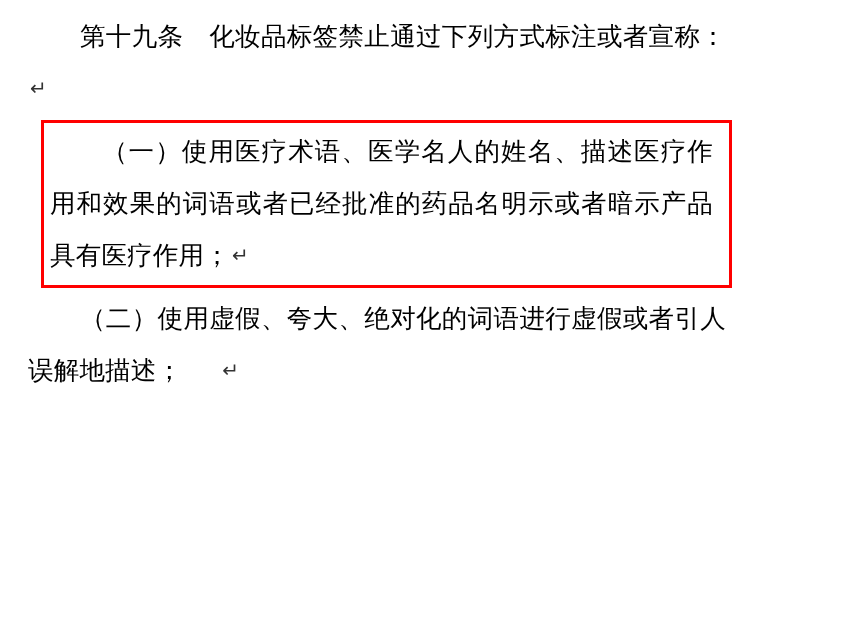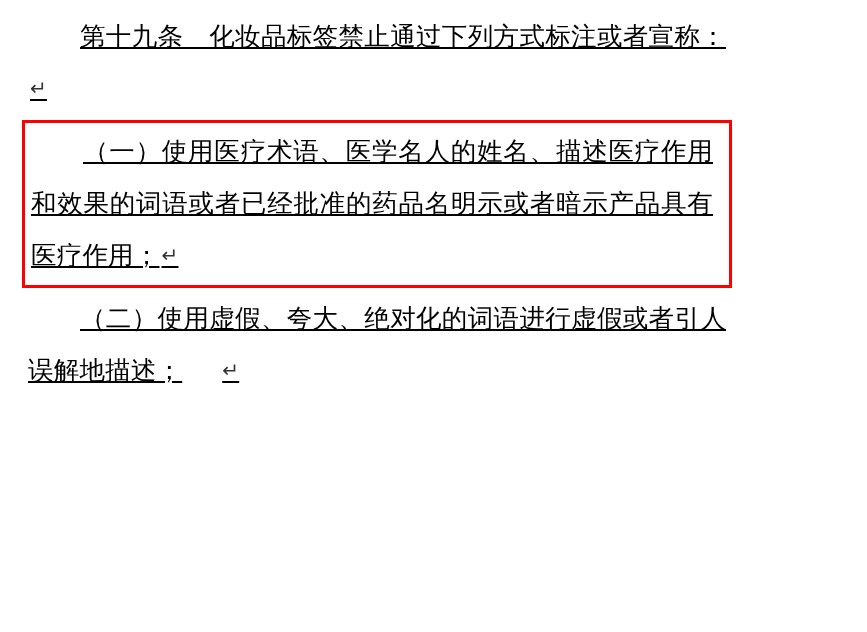--- a/index.html
+++ b/index.html
@@ -13,39 +13,39 @@
     font-family: "DejaVu Sans", "Liberation Sans", sans-serif;
     color: #000000;
     overflow: hidden;
   }
   .page {
     position: relative;
     width: 754px;
     height: 632px;
     box-sizing: border-box;
     padding: 10px 22px 0 22px;
-    text-decoration: underline;
   }
   .para {
     position: relative;
     font-size: 25.5px;
     line-height: 52px;
     letter-spacing: 0.2px;
     text-align: justify;
     text-justify: inter-ideograph;
     margin: 0;
     padding: 0 6px;
   }
   .indent {
     text-indent: 52px;
   }
   .boxed {
     border: 3px solid #6d28d9;
     box-sizing: border-box;
     padding: 2px 16px 4px 6px;
+    margin-left: 19px;
   }
   .pilcrow {
     font-size: 20px;
     color: #333333;
     vertical-align: 2px;
     padding-left: 2px;
   }
   .gap-sm { height: 4px; }
   .gap-box { height: 6px; }
   .spacer-inline { display: inline-block; width: 38px; }

